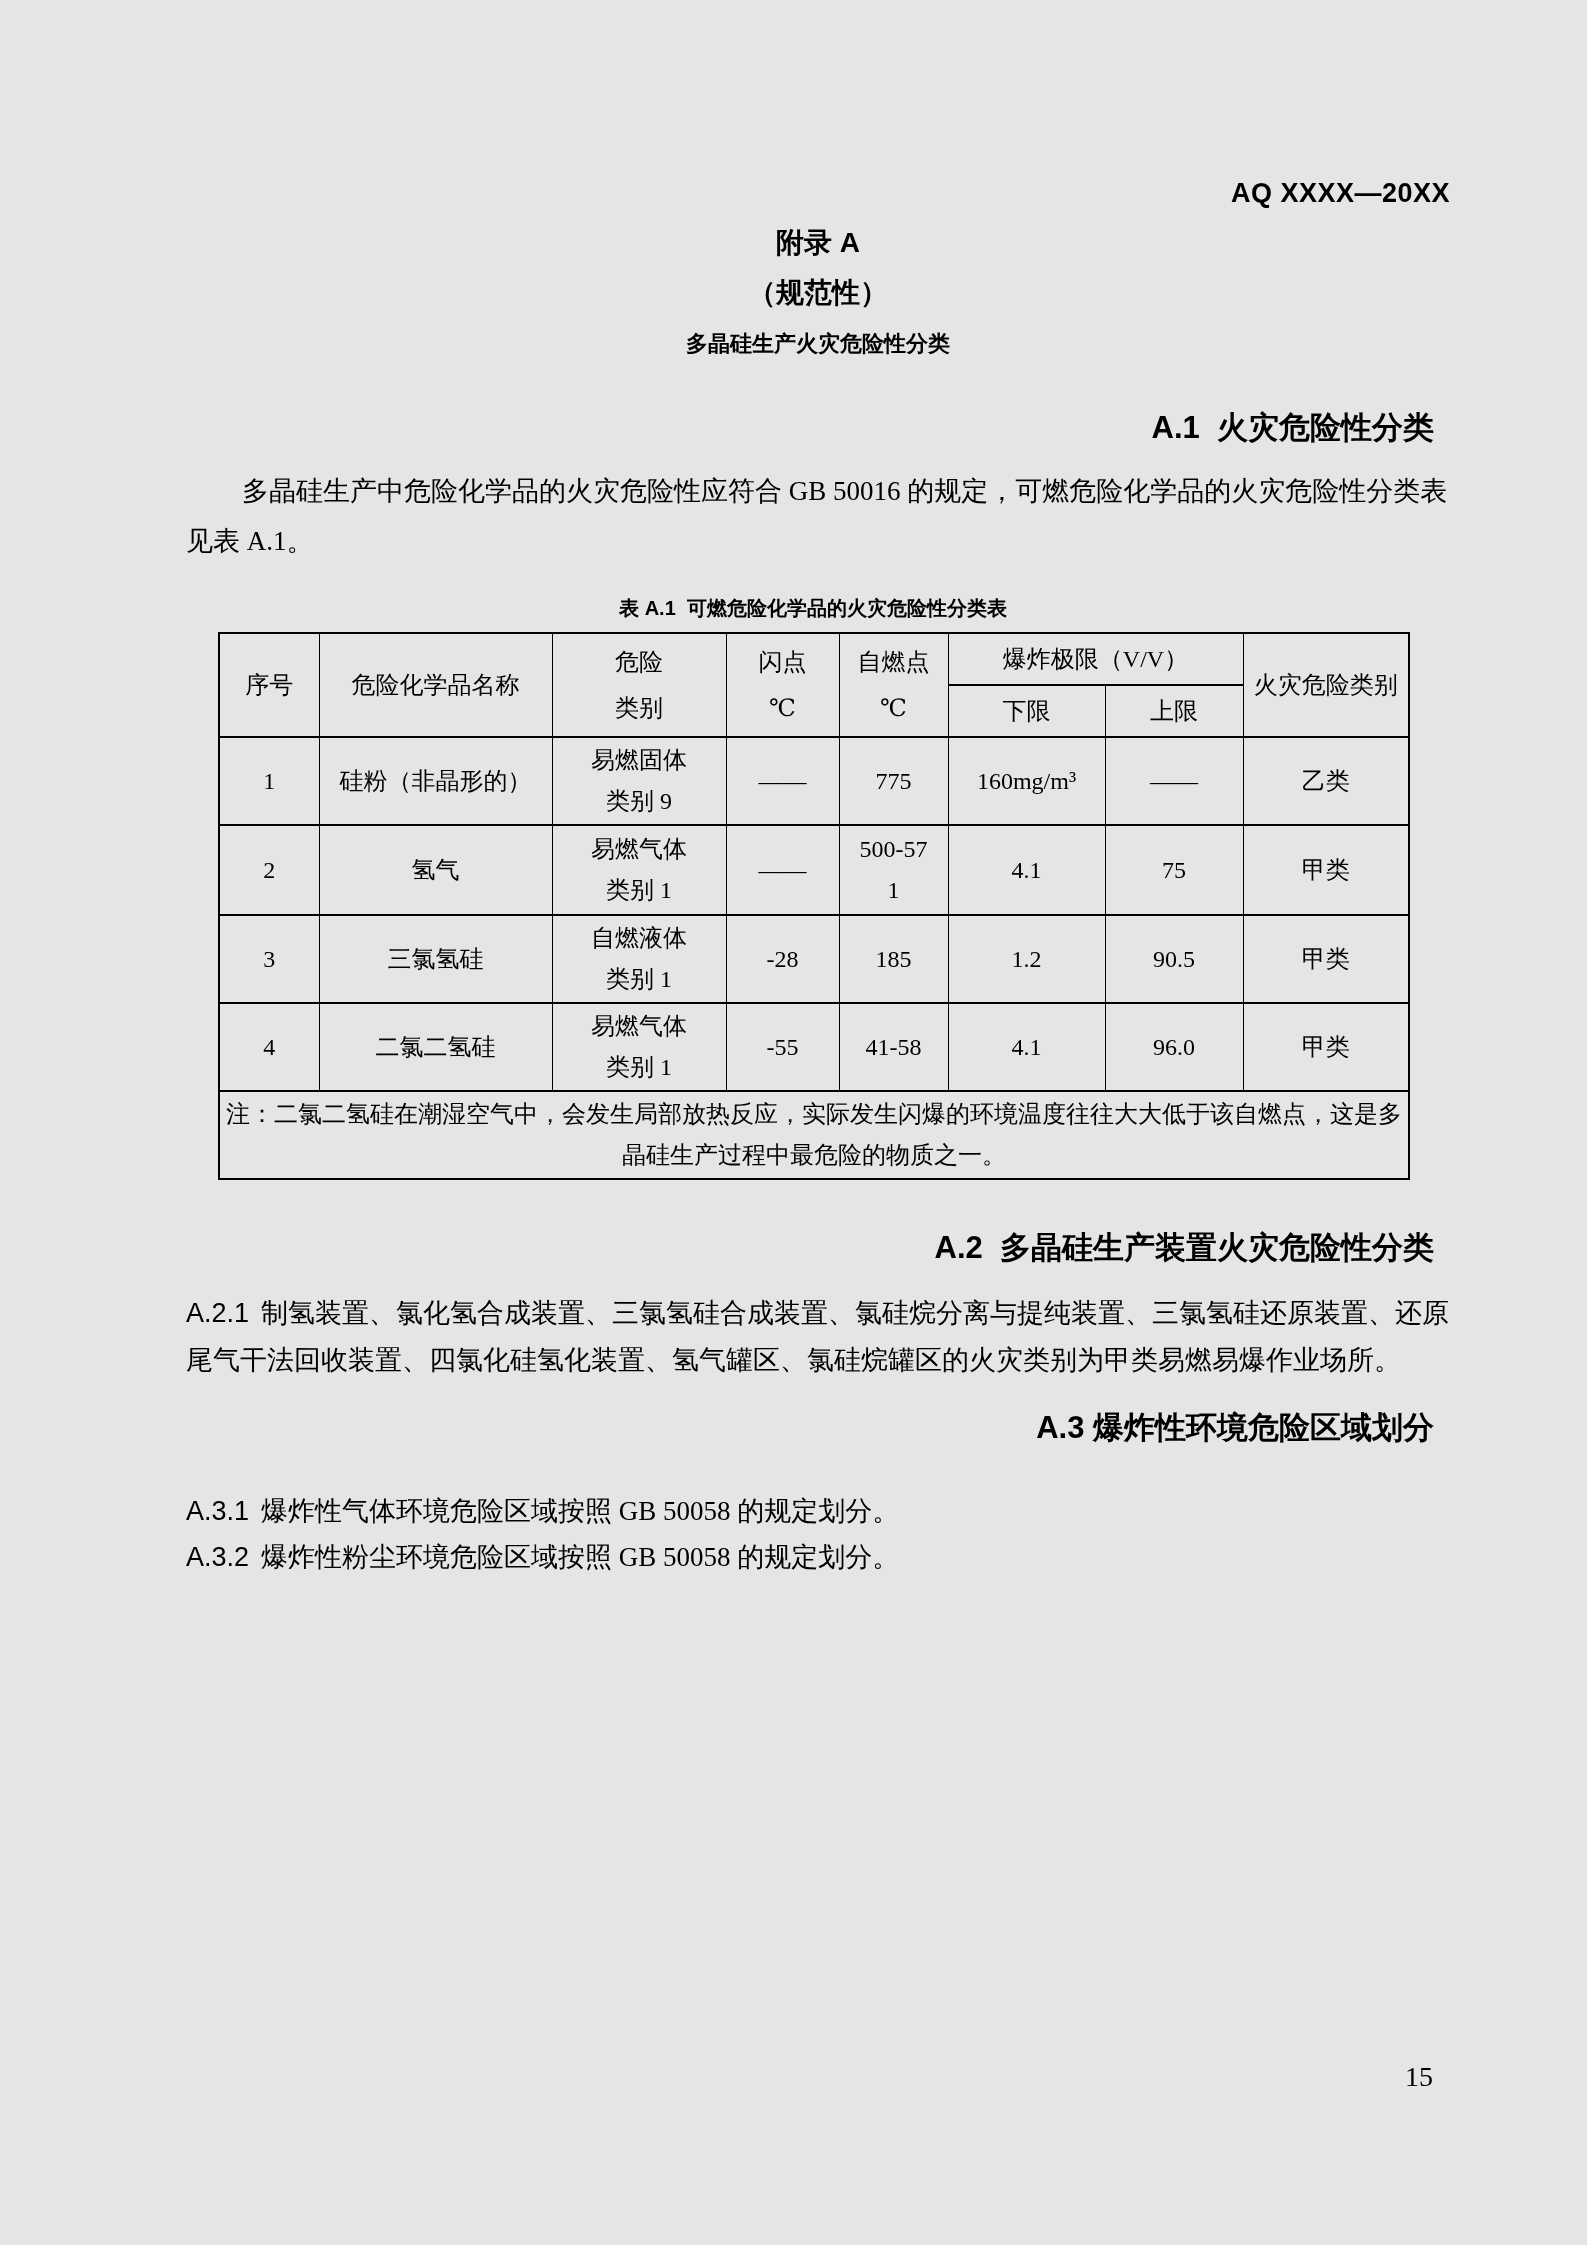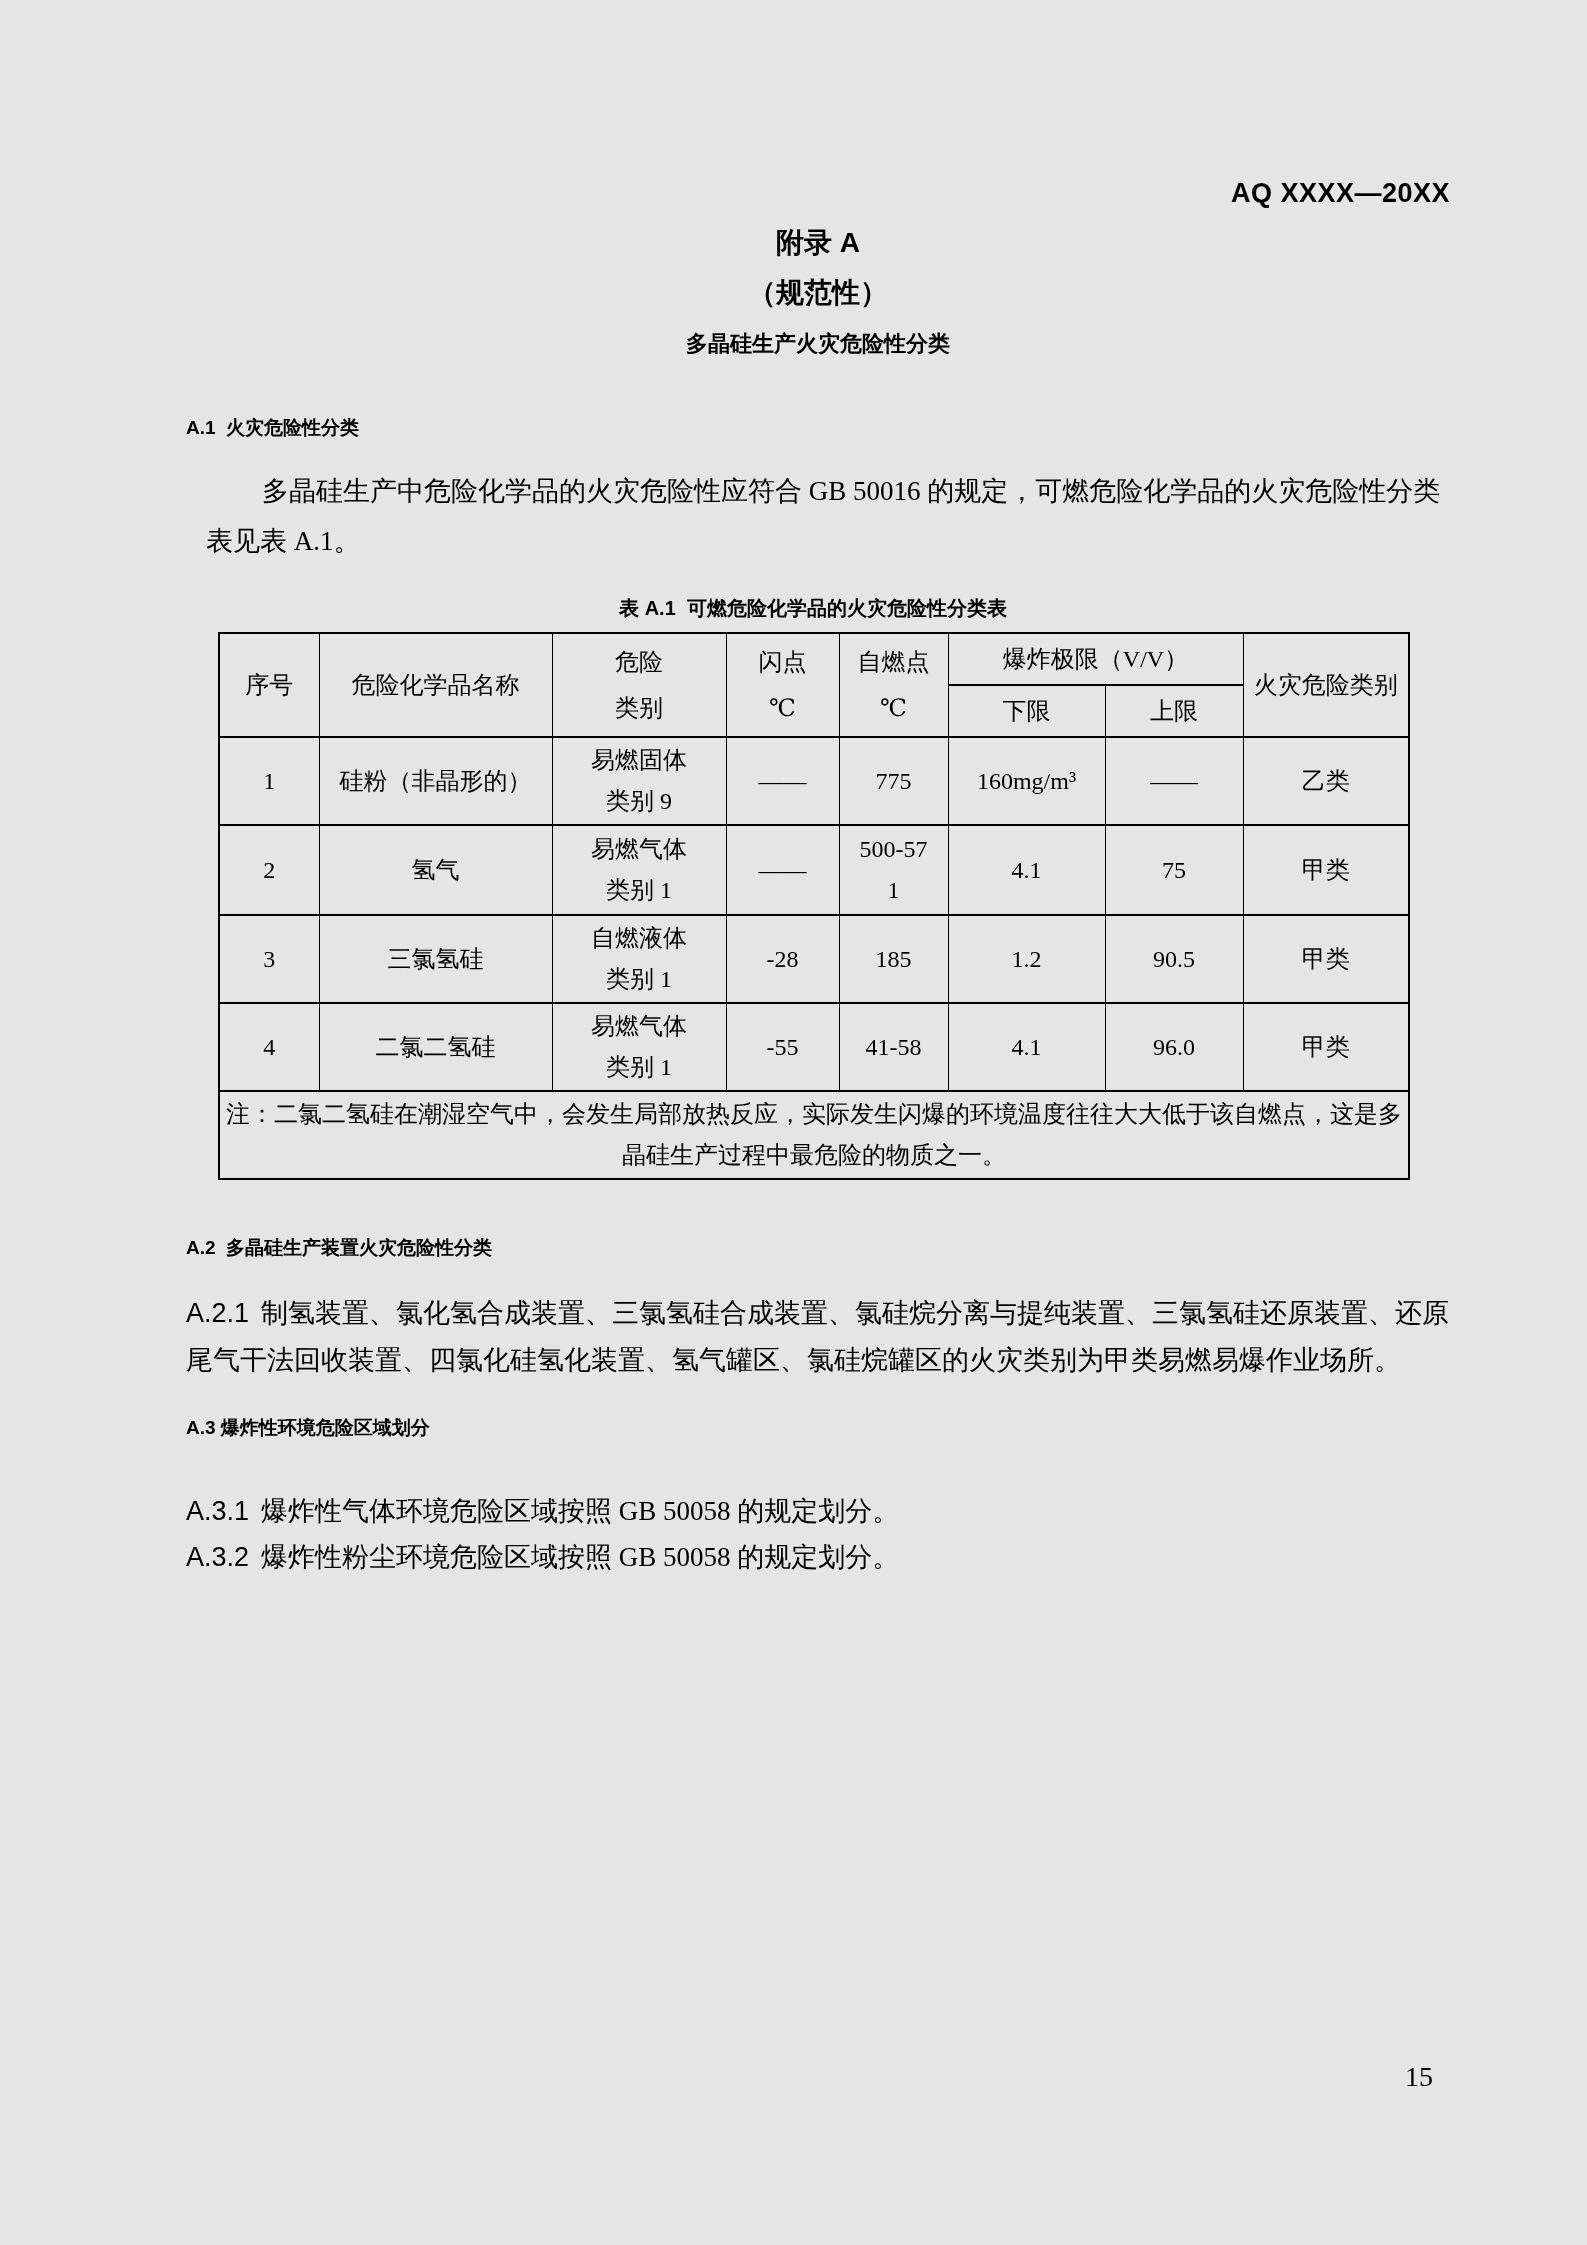--- a/index.html
+++ b/index.html
@@ -29,35 +29,36 @@
     font-weight: 700;
     margin: 0;
     white-space: pre-wrap;
   }
   .t1 { font-size: 28px; margin-top: 16px; line-height: 38px; }
   .t2 { font-size: 28px; margin-top: 12px; line-height: 38px; }
   .t3 { font-size: 22px; margin-top: 12px; line-height: 40px; }
   .sec-heading {
     font-family: "Liberation Sans", "DejaVu Sans", sans-serif;
     font-weight: 700;
-    font-size: 19px;
+    font-size: 31px;
     line-height: 36px;
-    margin: 0;
-    white-space: pre-wrap;
+    margin: 16px;
+    white-space: pre-wrap;
+    text-align: right;
   }
   .h-a1 { margin-top: 46px; }
   .h-a2 { margin-top: 50px; }
   .h-a3 { margin-top: 26px; }
   .body-par {
     font-size: 27px;
     line-height: 50px;
     margin: 0;
     white-space: pre-wrap;
   }
-  .indent { text-indent: 56px; margin-top: 20px; margin-left: 20px; }
+  .indent { text-indent: 56px; margin-top: 20px; }
   .clause { margin-top: 24px; line-height: 47px; }
   .clause-31 { margin-top: 42px; line-height: 46px; }
   .clause-32 { margin-top: 0; line-height: 46px; }
   .cnum {
     font-family: "Liberation Sans", "DejaVu Sans", sans-serif;
     margin-right: 12px;
   }
   .table-caption {
     width: 1190px;
     margin-left: 32px;

